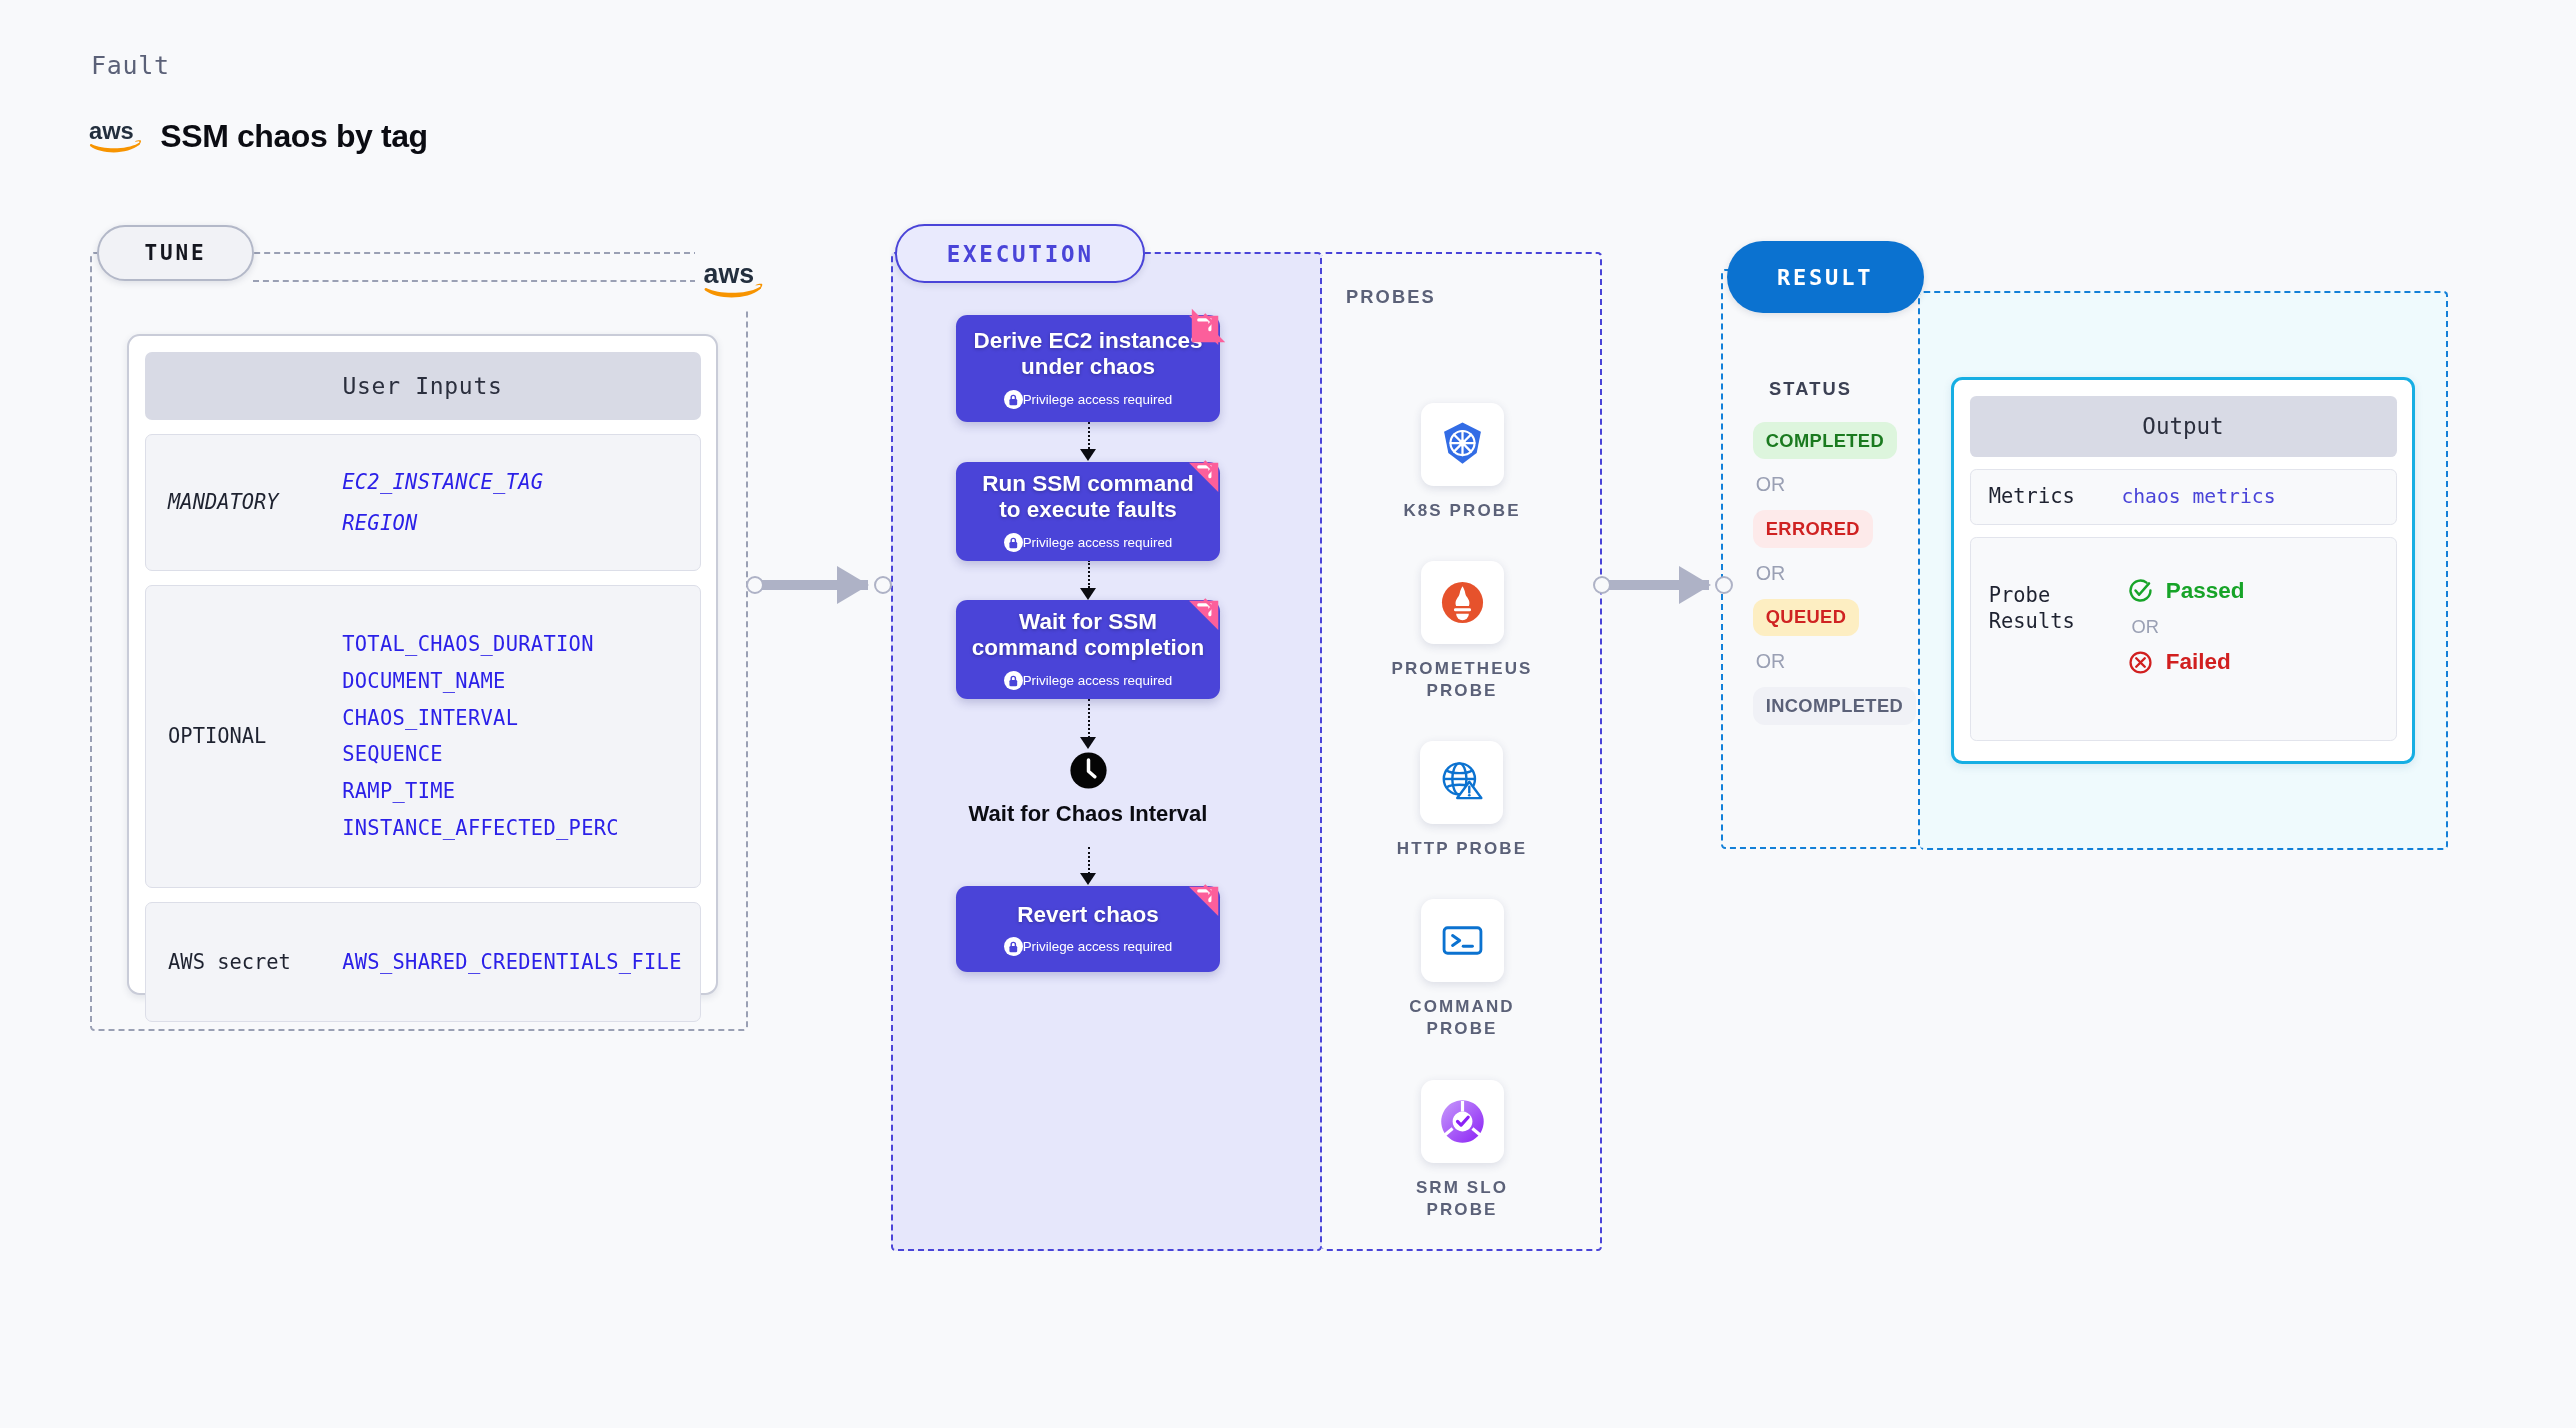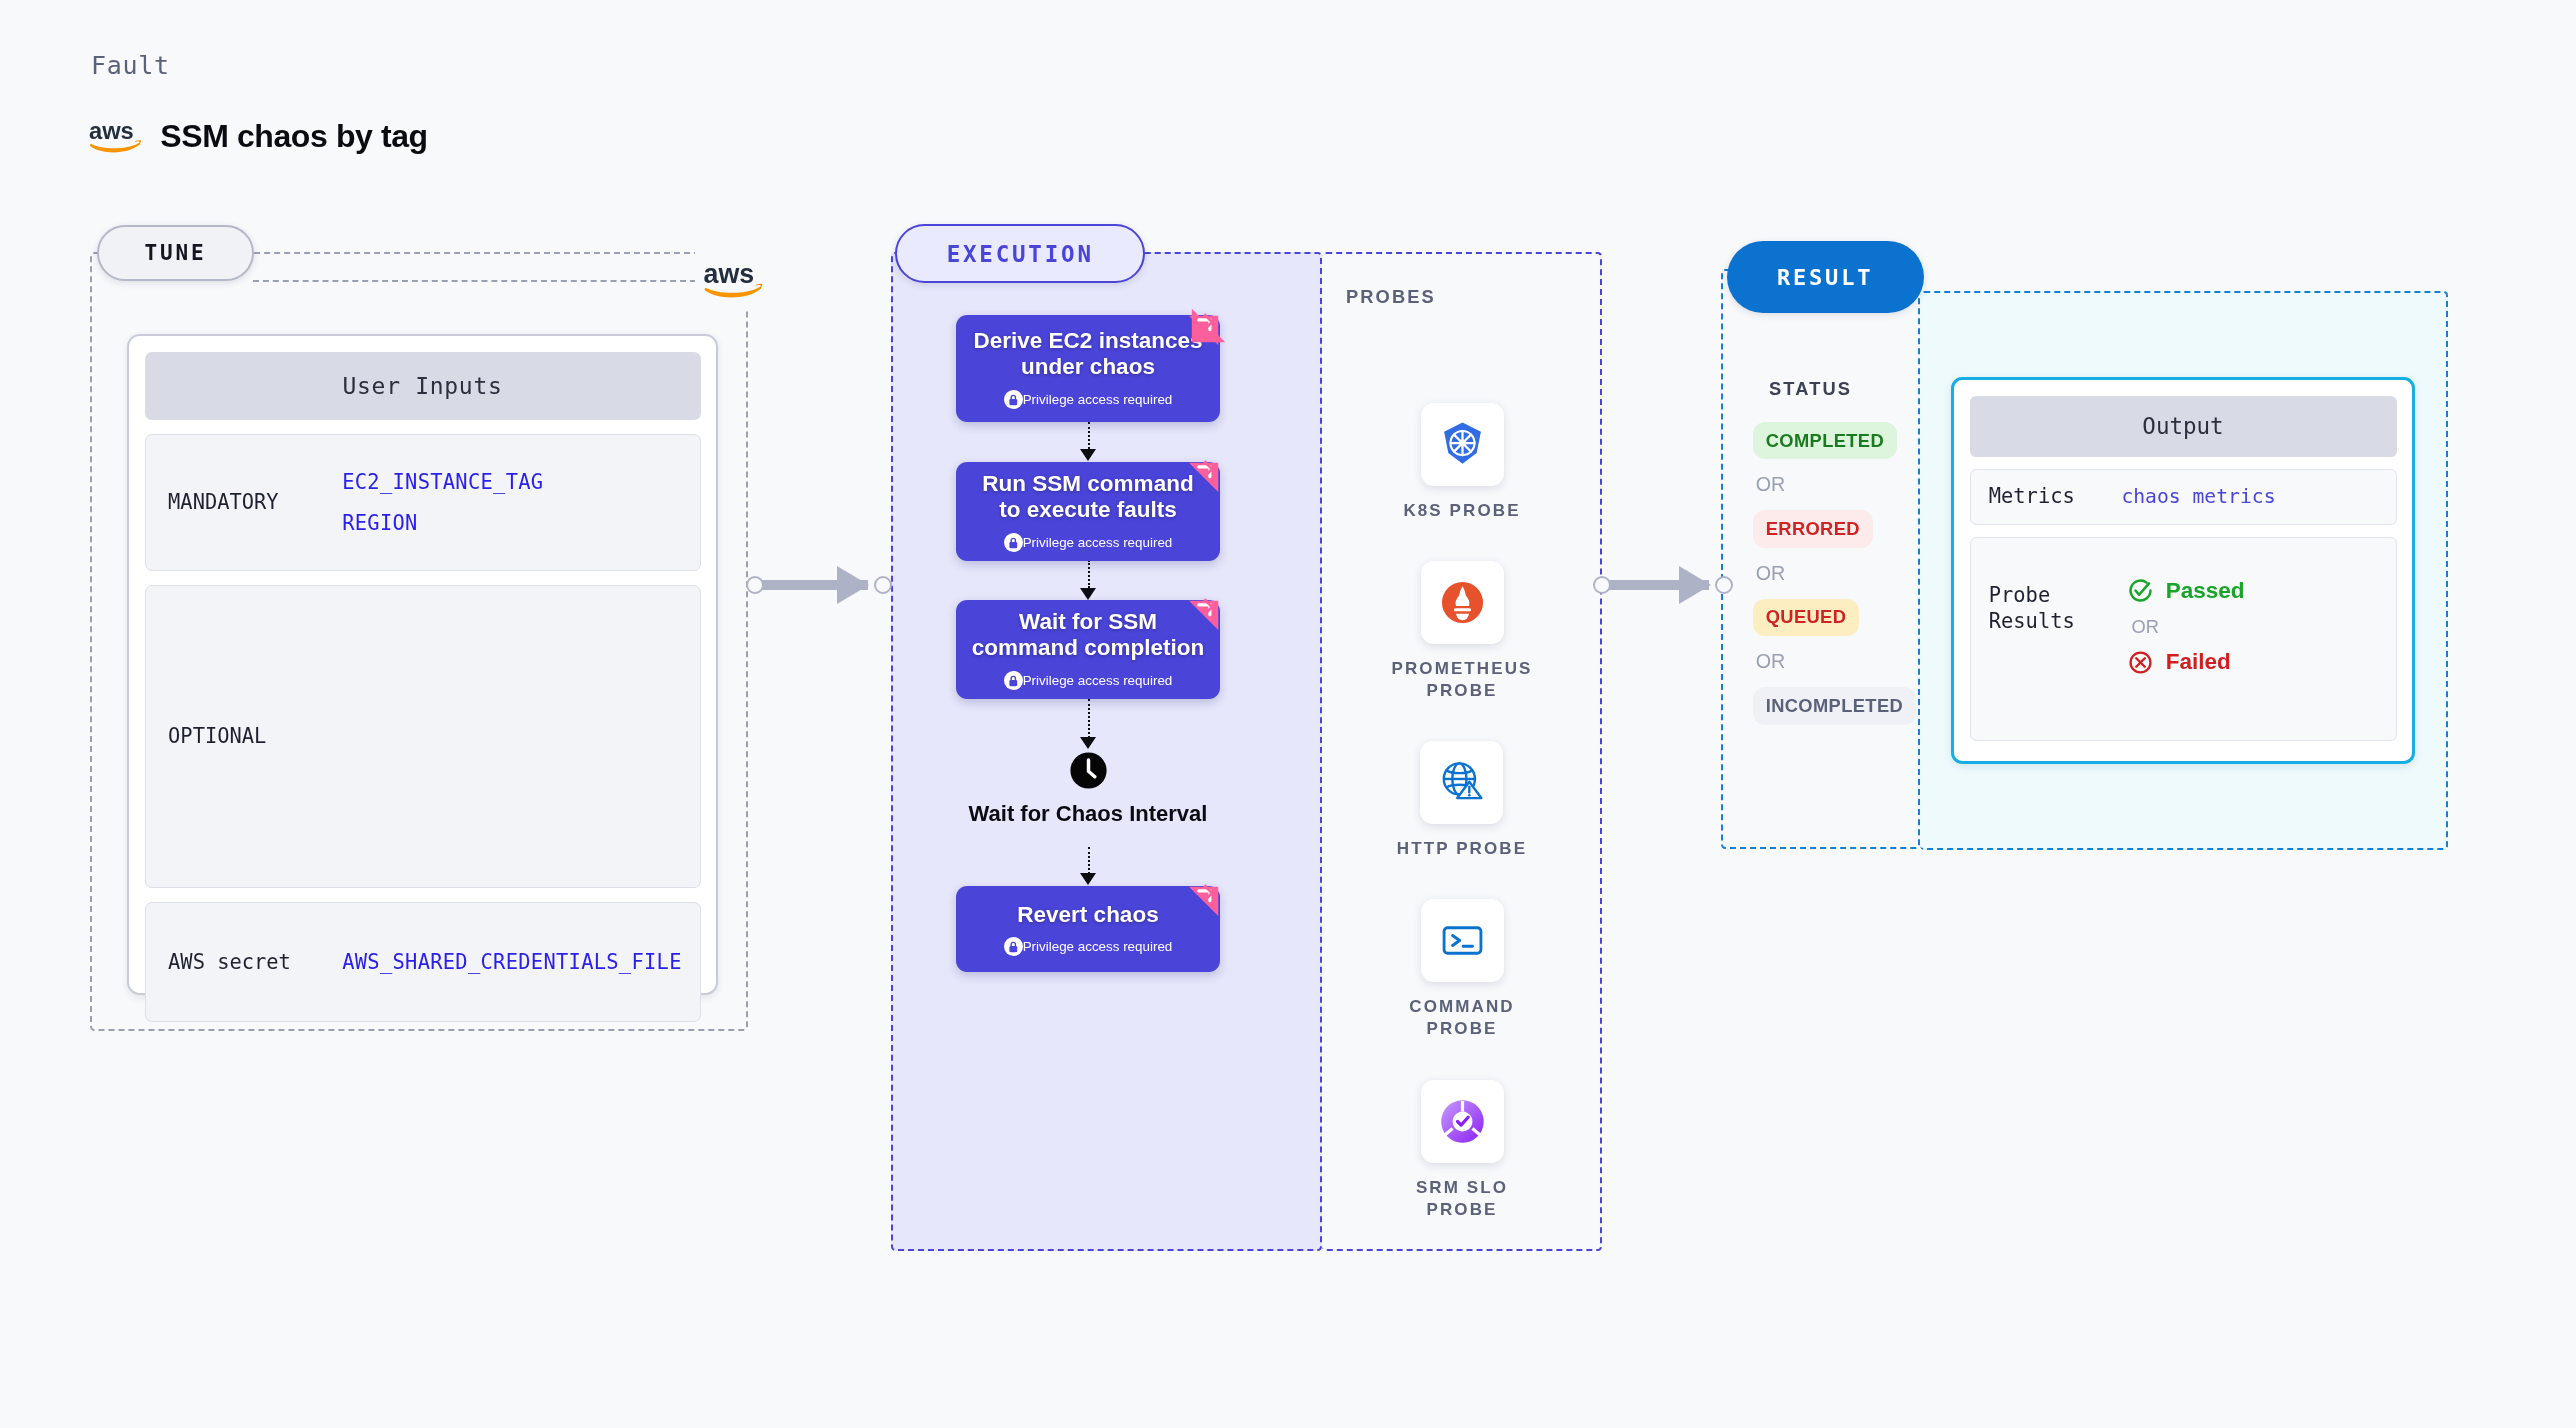--- a/index.html
+++ b/index.html
@@ -84,21 +84,21 @@
   .grp-label {
     width: 184px; flex: 0 0 184px;
     font-family: "DejaVu Sans Mono", monospace;
     font-size: 20.4px; color: #1e2230; padding-left: 9.9px;
   }
   .grp-vals { display: flex; flex-direction: column; gap: 17px; }
   .grp-vals span {
     font-family: "DejaVu Sans Mono", monospace;
     font-size: 20.4px; color: #2b20e8; letter-spacing: 0.3px;
   }
-  #grp-mandatory { height: 137px; }
+  #grp-mandatory { height: 137px; font-style: italic; }
   #grp-optional  { height: 303px; }
   #grp-optional .grp-vals { gap: 12.7px; }
   #grp-secret    { height: 120px; }
   #grp-secret .grp-label { width: 184px; flex:0 0 184px; }
 
   
   #exec-panel { left: 891px; top: 252px; width: 431px; height: 999px; }
   #exec-panel .panel-box {
     border: 2.8px dashed #4a44d8; background: #e6e7fb;
   }
@@ -293,20 +293,28 @@
       <div class="param-group" id="grp-mandatory">
         <div class="grp-label">MANDATORY</div>
         <div class="grp-vals">
           <span>EC2_INSTANCE_TAG</span>
           <span>REGION</span>
         </div>
       </div>
 
       <div class="param-group" id="grp-optional">
         <div class="grp-label">OPTIONAL</div>
+        <div class="grp-vals">
+          <span>TOTAL_CHAOS_DURATION</span>
+          <span>DOCUMENT_NAME</span>
+          <span>CHAOS_INTERVAL</span>
+          <span>SEQUENCE</span>
+          <span>RAMP_TIME</span>
+          <span>INSTANCE_AFFECTED_PERC</span>
+        </div>
       </div>
 
       <div class="param-group" id="grp-secret">
         <div class="grp-label">AWS secret</div>
         <div class="grp-vals">
           <span>AWS_SHARED_CREDENTIALS_FILE</span>
         </div>
       </div>
     </div>
   </div>

